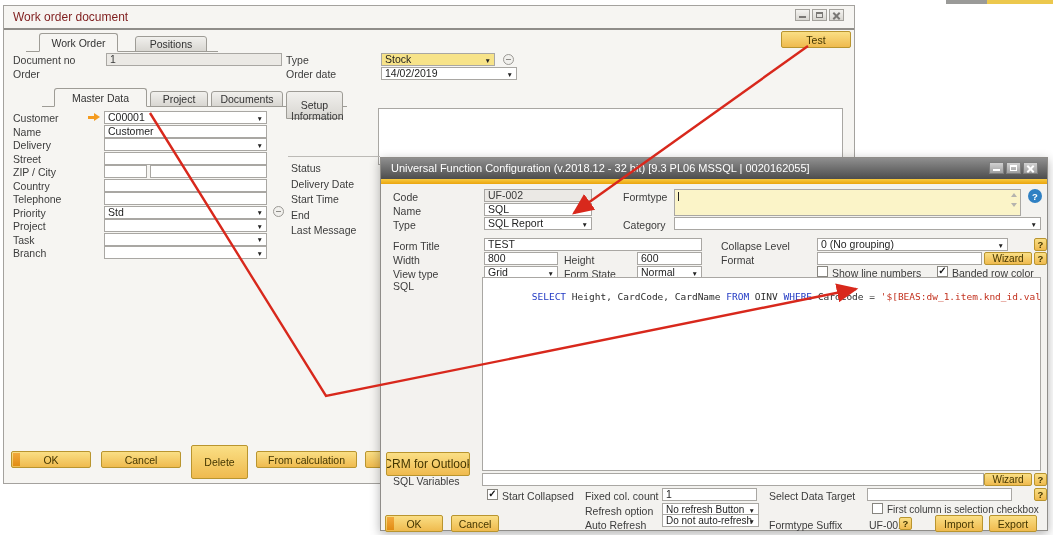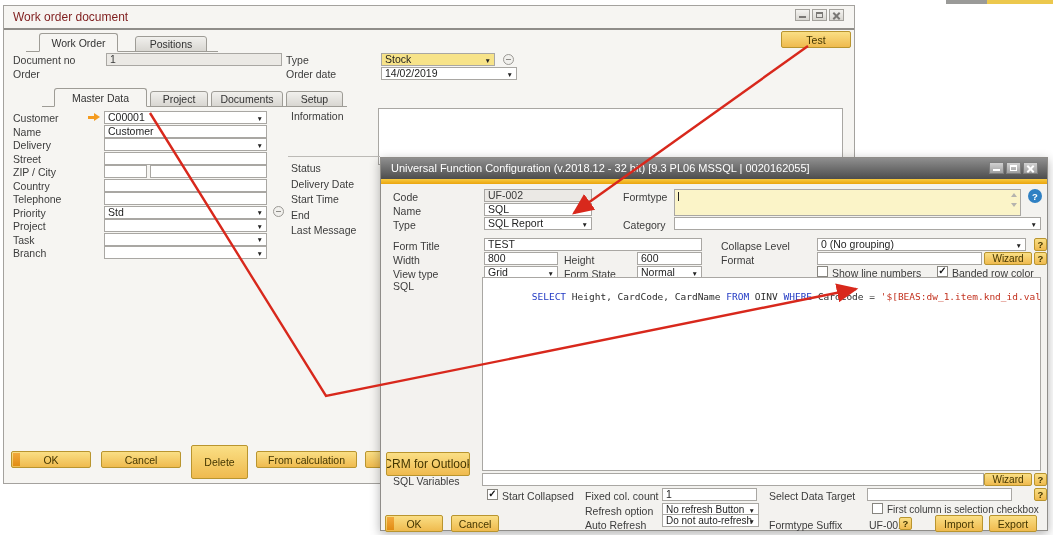--- a/index.html
+++ b/index.html
@@ -105,21 +105,21 @@
     <div style="position:absolute;left:38px;top:100px;width:305px;height:1px;background:#9e9c96"></div>
     <div class="tab active" style="left:50px;top:82px;width:93px;height:19px">
         <span>Master Data</span>
       </div>
     <div class="tab" style="left:146px;top:85px;width:58px;height:16px">
         <span>Project</span>
       </div>
     <div class="tab" style="left:207px;top:85px;width:72px;height:16px">
         <span>Documents</span>
       </div>
-    <div class="tab" style="left:282px;top:85px;width:57px;height:16px">
+    <div class="tab" style="left:282px;top:85px;width:57px;height:28px">
         <span>Setup</span>
       </div>
 
     <div class="lbl" style="left:9px;top:106px">Customer</div>
     <span class="linkarrow" style="left:84px;top:107px">
         <i class="la-r"></i>
         <i class="la-t"></i>
       </span>
     <div class="inp dd" style="left:100px;top:105px;width:163px;height:13px">
       <span>C00001</span>
@@ -238,21 +238,21 @@
     <div class="inp dd" style="left:293px;top:59px;width:367px;height:13px">
       <span></span>
       <span class="dda">▼</span>
       </div>
 
     <div class="lbl" style="left:12px;top:82px">Form Title</div>
     <div class="inp" style="left:103px;top:80px;width:218px;height:13px">
       <span>TEST</span>
       </div>
     <div class="lbl" style="left:340px;top:82px">Collapse Level</div>
-    <div class="inp dd" style="left:436px;top:80px;width:209px;height:13px">
+    <div class="inp dd" style="left:436px;top:80px;width:191px;height:13px">
       <span>0 (No grouping)</span>
       <span class="dda">▼</span>
       </div>
     <div class="gbtn qbtn" style="left:653px;top:80px;width:13px;height:13px">?</div>
 
     <div class="lbl" style="left:12px;top:96px">Width</div>
     <div class="inp" style="left:103px;top:94px;width:74px;height:13px">
       <span>800</span>
       </div>
     <div class="lbl" style="left:183px;top:96px">Height</div>

